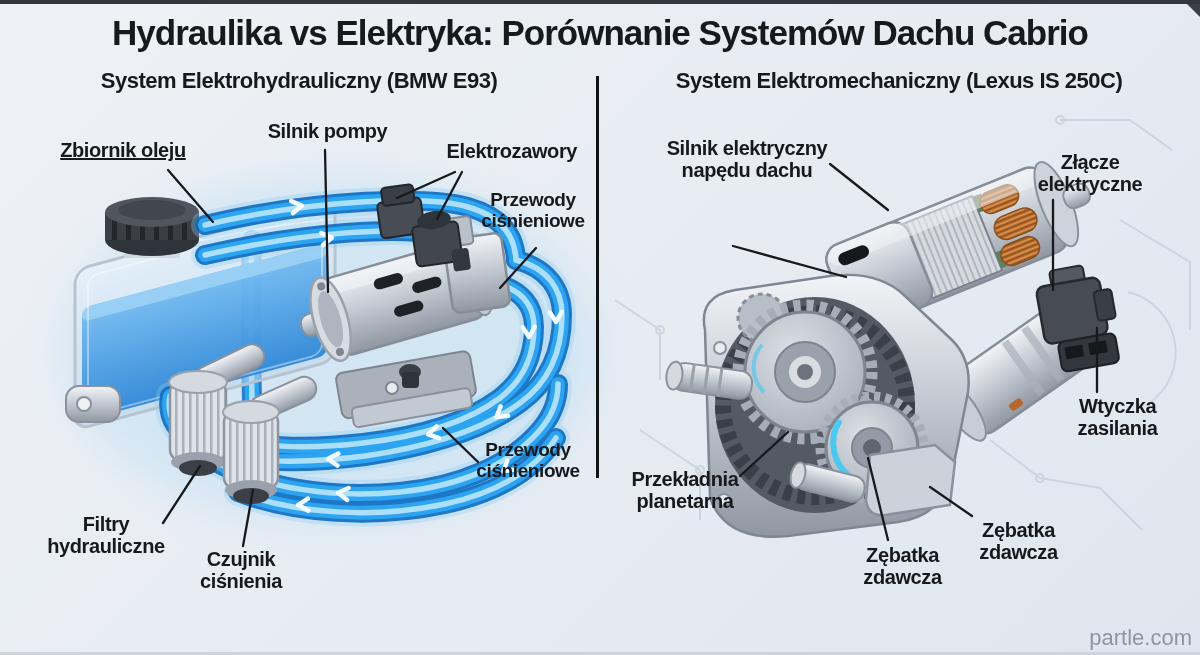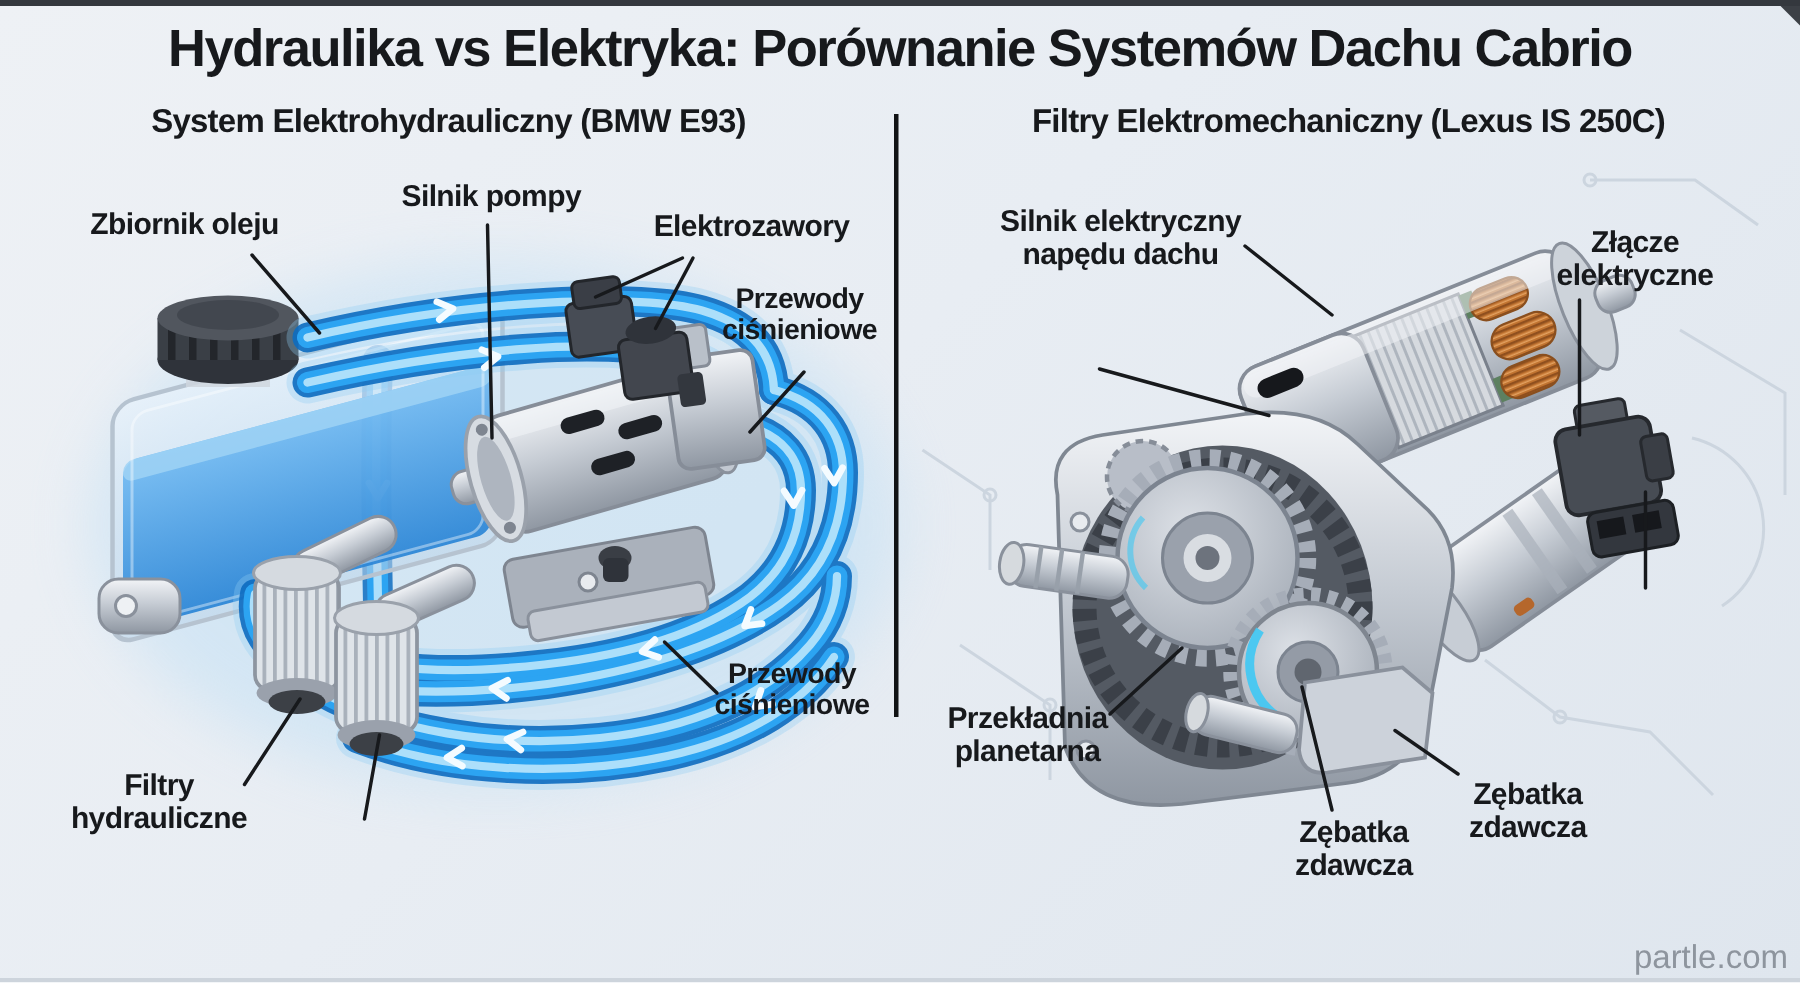--- a/index.html
+++ b/index.html
@@ -339,31 +339,33 @@
     </g>
 
     <polygon points="1183,0 1200,0 1200,17" fill="#3c4046"></polygon>
   </svg>
 
   <div class="topstrip"></div>
   <div class="botstrip"></div>
 
   <div class="ttl">Hydraulika vs Elektryka: Porównanie Systemów Dachu Cabrio</div>
   <div class="sub left">System Elektrohydrauliczny (BMW E93)</div>
-  <div class="sub right">Filtry Elektromechaniczny (Lexus IS 250C)</div>
+  <div class="sub right">System Elektromechaniczny (Lexus IS 250C)</div>
   <div class="divider"></div>
 
-  <div class="lbl" style="left:48px; top:140px; width:150px;">Zbiornik oleju</div>
+  <div class="lbl" style="left:48px; top:140px; width:150px;text-decoration:underline;">Zbiornik oleju</div>
   <div class="lbl" style="left:255px; top:121px; width:145px;">Silnik pompy</div>
-  <div class="lbl" style="left:425px; top:141px; width:152px;">Elektrozawory</div>
+  <div class="lbl" style="left:425px; top:141px; width:152px;text-align:right;">Elektrozawory</div>
   <div class="lbl" style="left:478px; top:190px; width:110px; font-size:19px;">Przewody ciśnieniowe</div>
   <div class="lbl" style="left:468px; top:440px; width:120px; font-size:19px;">Przewody ciśnieniowe</div>
   <div class="lbl" style="left:32px; top:514px; width:148px;">Filtry hydrauliczne</div>
+  <div class="lbl" style="left:186px; top:549px; width:110px;">Czujnik ciśnienia</div>
 
   <div class="lbl" style="left:648px; top:138px; width:198px;">Silnik elektryczny napędu dachu</div>
   <div class="lbl" style="left:1030px; top:152px; width:120px;">Złącze elektryczne</div>
+  <div class="lbl" style="left:1060px; top:396px; width:115px;">Wtyczka zasilania</div>
   <div class="lbl" style="left:620px; top:469px; width:130px;">Przekładnia planetarna</div>
   <div class="lbl" style="left:850px; top:545px; width:105px;">Zębatka zdawcza</div>
   <div class="lbl" style="left:966px; top:520px; width:105px;">Zębatka zdawcza</div>
 
 
   <div class="wm">partle.com</div>
 </div>
 
 </body></html>

